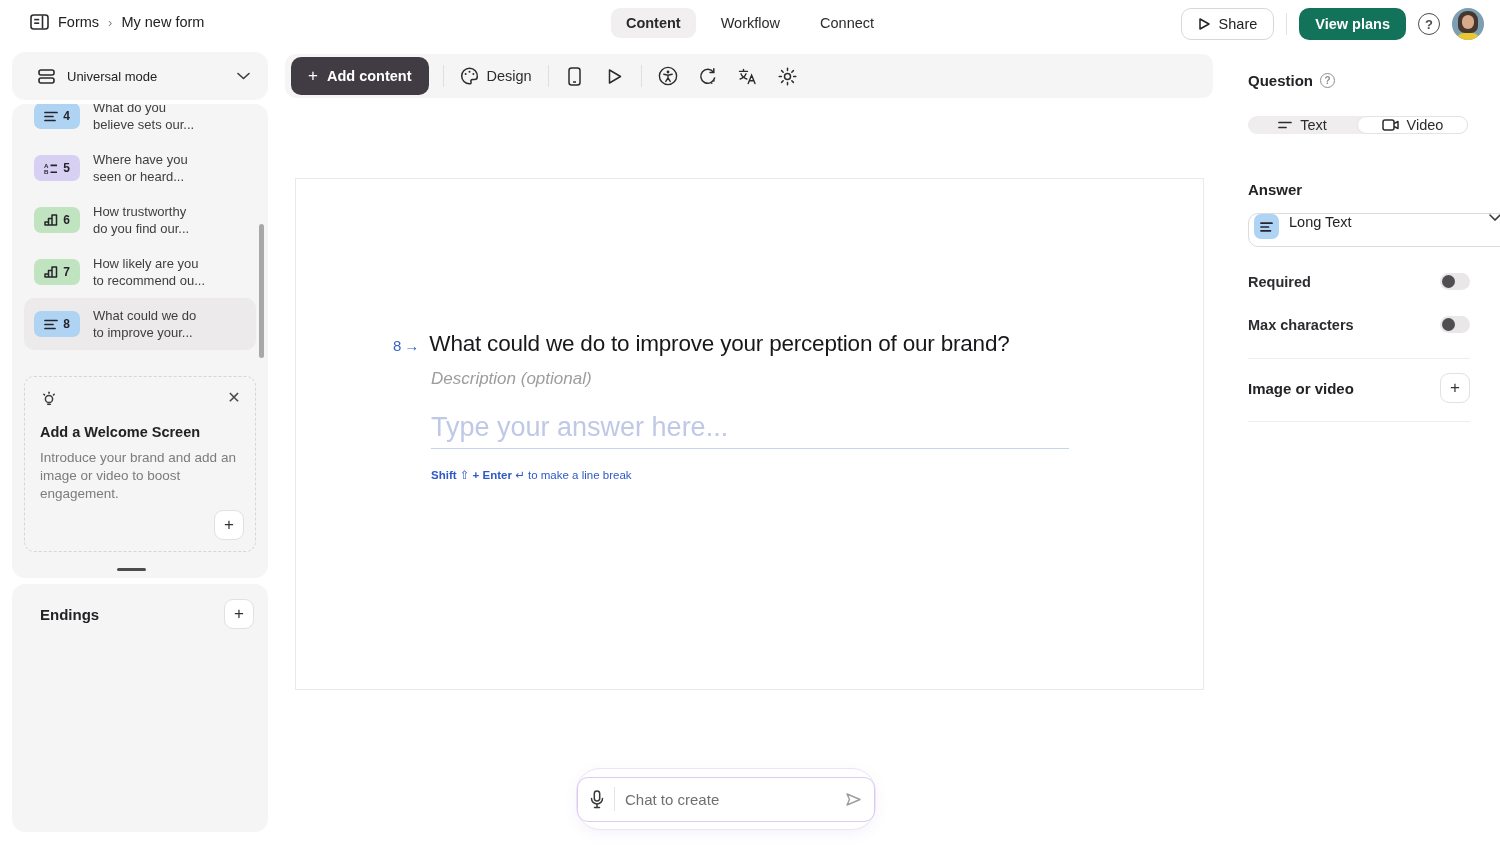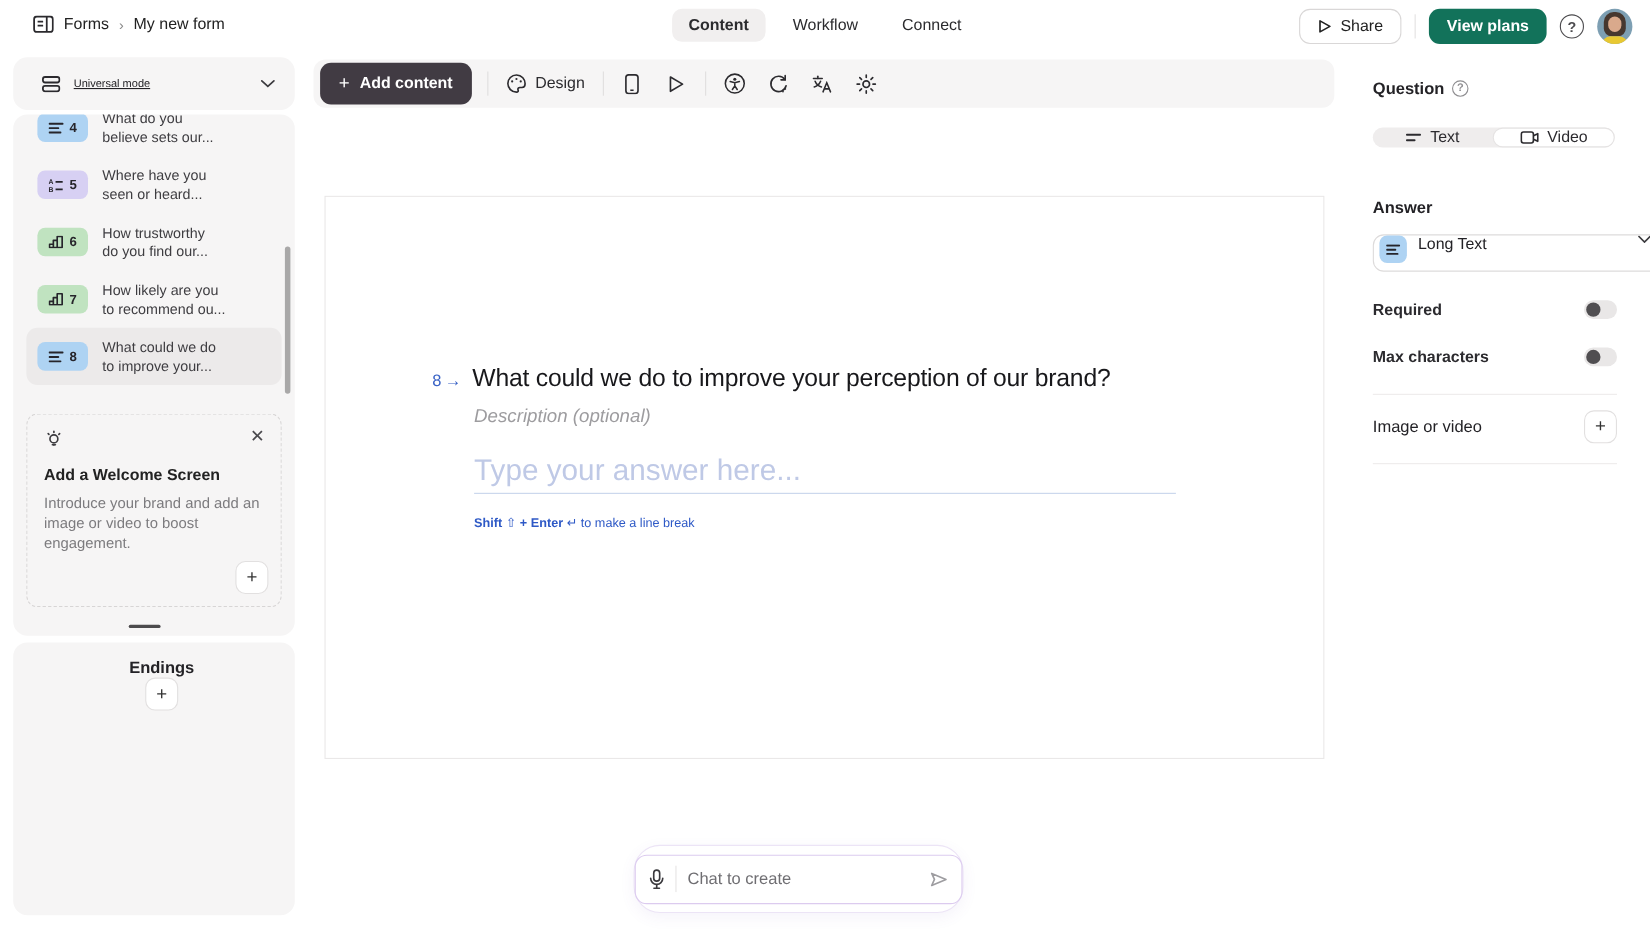--- a/index.html
+++ b/index.html
@@ -21,41 +21,41 @@
   .hdr-divider { width:1px; height:22px; background:#e3e1e1; }
   .plans-btn { background:#12725a; color:#fff; border:none; border-radius:10px; padding:8px 16px; font-size:14.5px; font-weight:700; }
   .help-circle { width:22px; height:22px; border:1.6px solid #4c4b4e; border-radius:50%; display:flex; align-items:center; justify-content:center; font-size:13px; font-weight:700; color:#4c4b4e; background:#fff; }
   .avatar { width:32px; height:32px; border-radius:50%; overflow:hidden; position:relative; background:#7d9fb3; }
   .avatar .hair { position:absolute; left:6px; top:3px; width:20px; height:22px; background:#46372f; border-radius:9px 9px 7px 7px; }
   .avatar .face { position:absolute; left:10px; top:7px; width:12px; height:14px; background:#d9a98c; border-radius:6px; }
   .avatar .shirt { position:absolute; left:4px; bottom:-4px; width:24px; height:11px; background:#e8c832; border-radius:8px 8px 0 0; }
 
   
   .mode-pill { position:absolute; left:12px; top:52px; width:256px; height:48px; background:#f6f5f5; border-radius:13px; display:flex; align-items:center; padding:0 18px 0 26px; gap:12px; }
-  .mode-label { flex:1; font-size:10px; color:#232226;text-decoration:underline; }
+  .mode-label { flex:1; font-size:13px; color:#232226; }
   .questions-panel { position:absolute; left:12px; top:104px; width:256px; height:474px; background:#f6f5f5; border-radius:13px; overflow:hidden; }
   .qlist { margin-top:-14px; padding-top:0; }
   .qitem { display:flex; align-items:center; gap:13px; height:52px; margin:0 12px; padding:0 10px; border-radius:10px; cursor:pointer; }
   .qitem.selected { background:#eceaea; }
   .qbadge { width:46px; height:26px; border-radius:7px; flex:none; display:flex; align-items:center; justify-content:center; gap:5px; color:#26252b; }
   .qbadge .num { font-size:12px; font-weight:700; color:#26252b; }
   .qbadge.blue { background:#aed3f3; }
   .qbadge.purple { background:#d7d0f3; }
   .qbadge.green { background:#c0e3c0; }
   .qtext { font-size:13px; color:#3e3d41; line-height:17px; }
   .welcome-card { margin:26px 12px 0 12px; border:1.5px dashed #d7d5d5; border-radius:10px; padding:13px 13px 12px 15px; position:relative; height:176px; }
   .welcome-close { position:absolute; right:12px; top:12px; width:18px; height:18px; color:#4a494d; font-size:16px; line-height:18px; text-align:center; cursor:pointer; }
   .welcome-title { margin-top:16px; font-size:14.5px; font-weight:700; color:#222; }
   .welcome-desc { margin-top:9px; font-size:13.5px; color:#7c7b7e; line-height:18px; width:200px; }
   .plus-btn { width:30px; height:30px; background:#fff; border:1px solid #e2e0e0; border-radius:9px; display:flex; align-items:center; justify-content:center; font-size:17px; color:#333; cursor:pointer; }
   .welcome-card .plus-btn { position:absolute; right:11px; bottom:11px; }
   .side-scrollbar { position:absolute; right:4px; top:120px; width:5px; height:134px; background:#a9a8a8; border-radius:3px; }
   .drag-handle { position:absolute; left:117px; top:568px; width:29px; height:3px; background:#4c4b4d; border-radius:2px; cursor:row-resize; }
   .endings-panel { position:absolute; left:12px; top:584px; width:256px; height:248px; background:#f6f5f5; border-radius:13px; padding:14px 14px 0 28px; }
-  .endings-row { display:flex; align-items:center; justify-content:space-between; margin-top:1px;flex-direction:column; }
+  .endings-row { display:flex; align-items:center; justify-content:space-between; margin-top:1px; }
   .endings-label { font-size:15px; font-weight:700; color:#232226; }
 
   
   .toolbar { position:absolute; left:285px; top:54px; width:928px; height:44px; background:#f6f5f5; border-radius:11px; display:flex; align-items:center; padding-left:6px; gap:14px; }
   .add-content-btn { display:flex; align-items:center; gap:9px; background:#413b43; color:#fff; font-size:14.5px; font-weight:700; border:none; border-radius:10px; padding:9px 17px; cursor:pointer; }
   .tb-divider { width:1px; height:22px; background:#e0dede; }
   .tb-item { display:flex; align-items:center; gap:8px; font-size:14.5px; color:#2c2b2f; cursor:pointer; padding:4px 2px; }
   .tb-icon { display:flex; align-items:center; justify-content:center; width:24px; height:24px; cursor:pointer; }
   .tb-group { display:flex; align-items:center; gap:16px; }
 
@@ -82,21 +82,21 @@
   .rp-section-title { margin-top:47px; font-size:15px; font-weight:700; color:#232226; }
   .answer-select { margin-top:15px; width:266px; height:34px; background:#fff; border:1px solid #dddbdb; border-radius:10px; display:flex; padding:0 12px 0 5px; gap:10px; cursor:pointer; }
   .type-chip { width:25px; height:25px; background:#aed3f3; border-radius:7px; display:flex; align-items:center; justify-content:center; }
   .answer-select .sel-label { flex:1; font-size:14.5px; color:#232226; }
   .rp-toggle-row { margin-top:26px; display:flex; align-items:center; justify-content:space-between; width:222px; }
   .rp-toggle-row .lbl { font-size:14.5px; color:#2c2b2f;font-weight:bold; }
   .toggle { width:30px; height:17px; background:#e9e7e7; border-radius:9px; position:relative; cursor:pointer; }
   .toggle .knob { position:absolute; left:2px; top:2px; width:13px; height:13px; background:#504e51; border-radius:50%; }
   .rp-divider { margin-top:25px; width:222px; height:1px; background:#eeecec; }
   .rp-media-row { margin-top:14px; display:flex; align-items:center; justify-content:space-between; width:222px; }
-  .rp-media-row .lbl { font-size:15px; font-weight:400; color:#232226; }
+  .rp-media-row .lbl { font-size:15px; font-weight:700; color:#232226; }
 
   
   .chat-outer { position:absolute; left:576px; top:768px; width:300px; height:62px; background:#fff; border:1.5px solid #ece4f6; border-radius:24px; box-shadow:0 4px 14px rgba(120,90,180,0.07); display:flex; align-items:center; justify-content:center; }
   .chat-inner { width:330px; height:45px; border:1.5px solid #dccbef; border-radius:11px; display:flex; align-items:center; padding:0 12px 0 12px; gap:10px; background:#fff; }
   .chat-div { width:1px; height:24px; background:#e6e4e4; }
   .chat-input { flex:1; border:none; outline:none; font-family:"Liberation Sans",sans-serif; font-size:15px; color:#333; background:transparent; }
   .chat-input::placeholder { color:#6f6e72; }
 
   svg { display:block; }
 </style>

